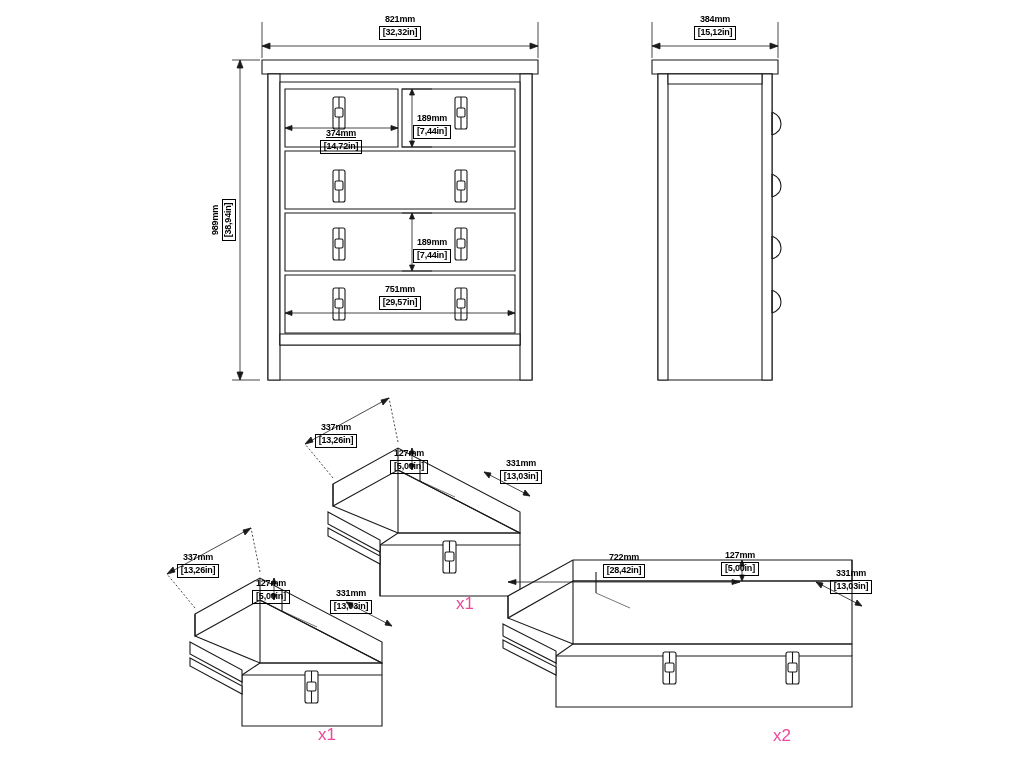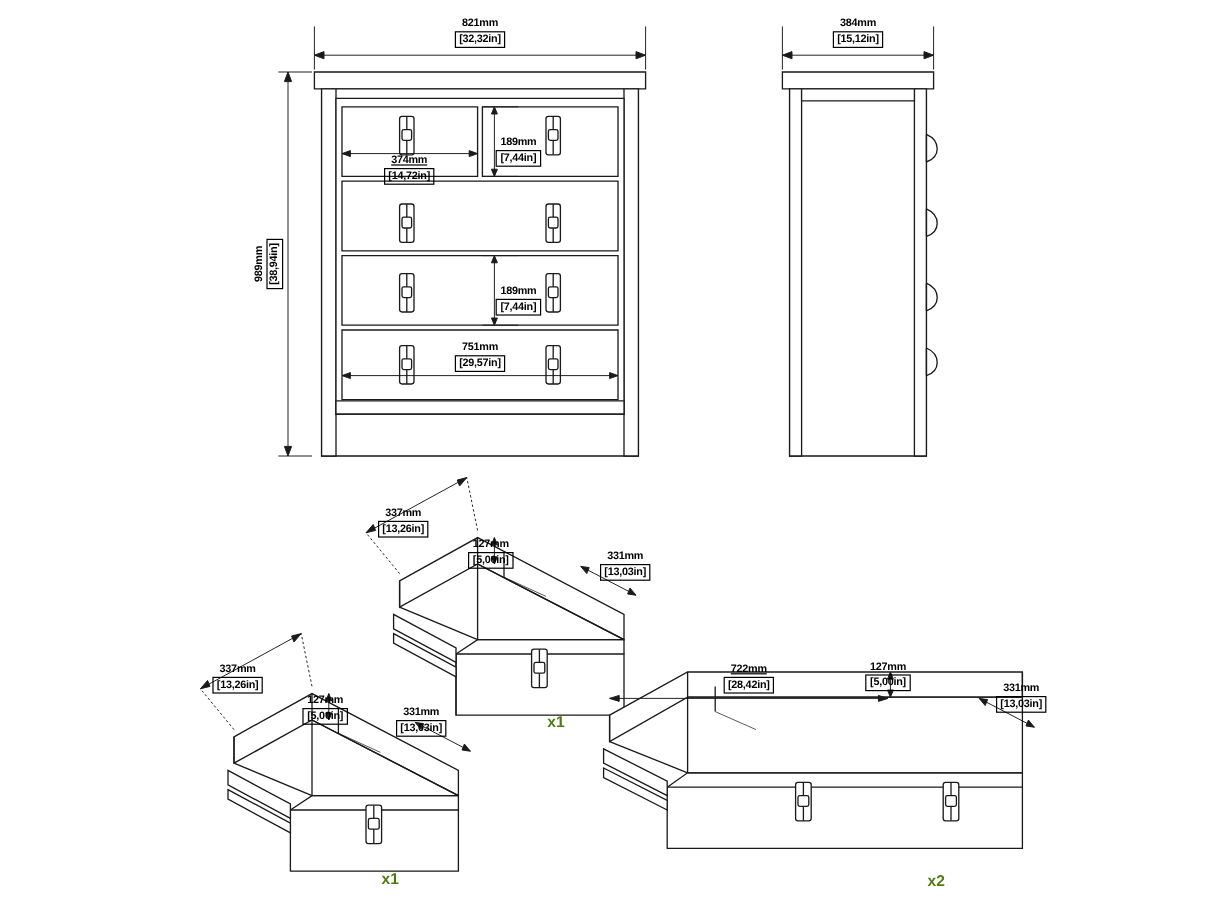--- a/index.html
+++ b/index.html
@@ -44,23 +44,23 @@
     display: inline-block;
     margin-top: 1px;
   }
   .dimlabel.centered { text-align: center; }
   .rot90 {
     transform-origin: 0 0;
     transform: rotate(-90deg);
   }
   .qty {
     position: absolute;
-    font-size: 13px;
-    font-weight: bold;
-    color: #4d7c0f;
+    font-size: 17px;
+    font-weight: normal;
+    color: #ec4899;
   }
 </style>
 </head>
 <body>
 
 <div id="stage">
 
   <svg class="diagram" viewBox="0 0 1024 768">
     <g stroke="#1a1a1a" fill="none" stroke-width="1.1" shape-rendering="geometricPrecision">
 
@@ -400,21 +400,21 @@
   <div class="dimlabel boxed centered" style="left:243px; top:578px; width:56px;">
     <span class="mm">127mm</span>
     <span class="in">[5,00in]</span>
   </div>
   <div class="dimlabel boxed centered" style="left:322px; top:588px; width:58px;">
     <span class="mm">331mm</span>
     <span class="in">[13,03in]</span>
   </div>
   <div class="qty" style="left:318px; top:725px;">x1</div>
 
-  <div class="dimlabel boxed centered" style="left:592px; top:552px; width:64px;text-decoration:underline;">
+  <div class="dimlabel boxed centered" style="left:592px; top:552px; width:64px;">
     <span class="mm">722mm</span>
     <span class="in">[28,42in]</span>
   </div>
   <div class="dimlabel boxed centered" style="left:712px; top:550px; width:56px;">
     <span class="mm">127mm</span>
     <span class="in">[5,00in]</span>
   </div>
   <div class="dimlabel boxed centered" style="left:822px; top:568px; width:58px;">
     <span class="mm">331mm</span>
     <span class="in">[13,03in]</span>

